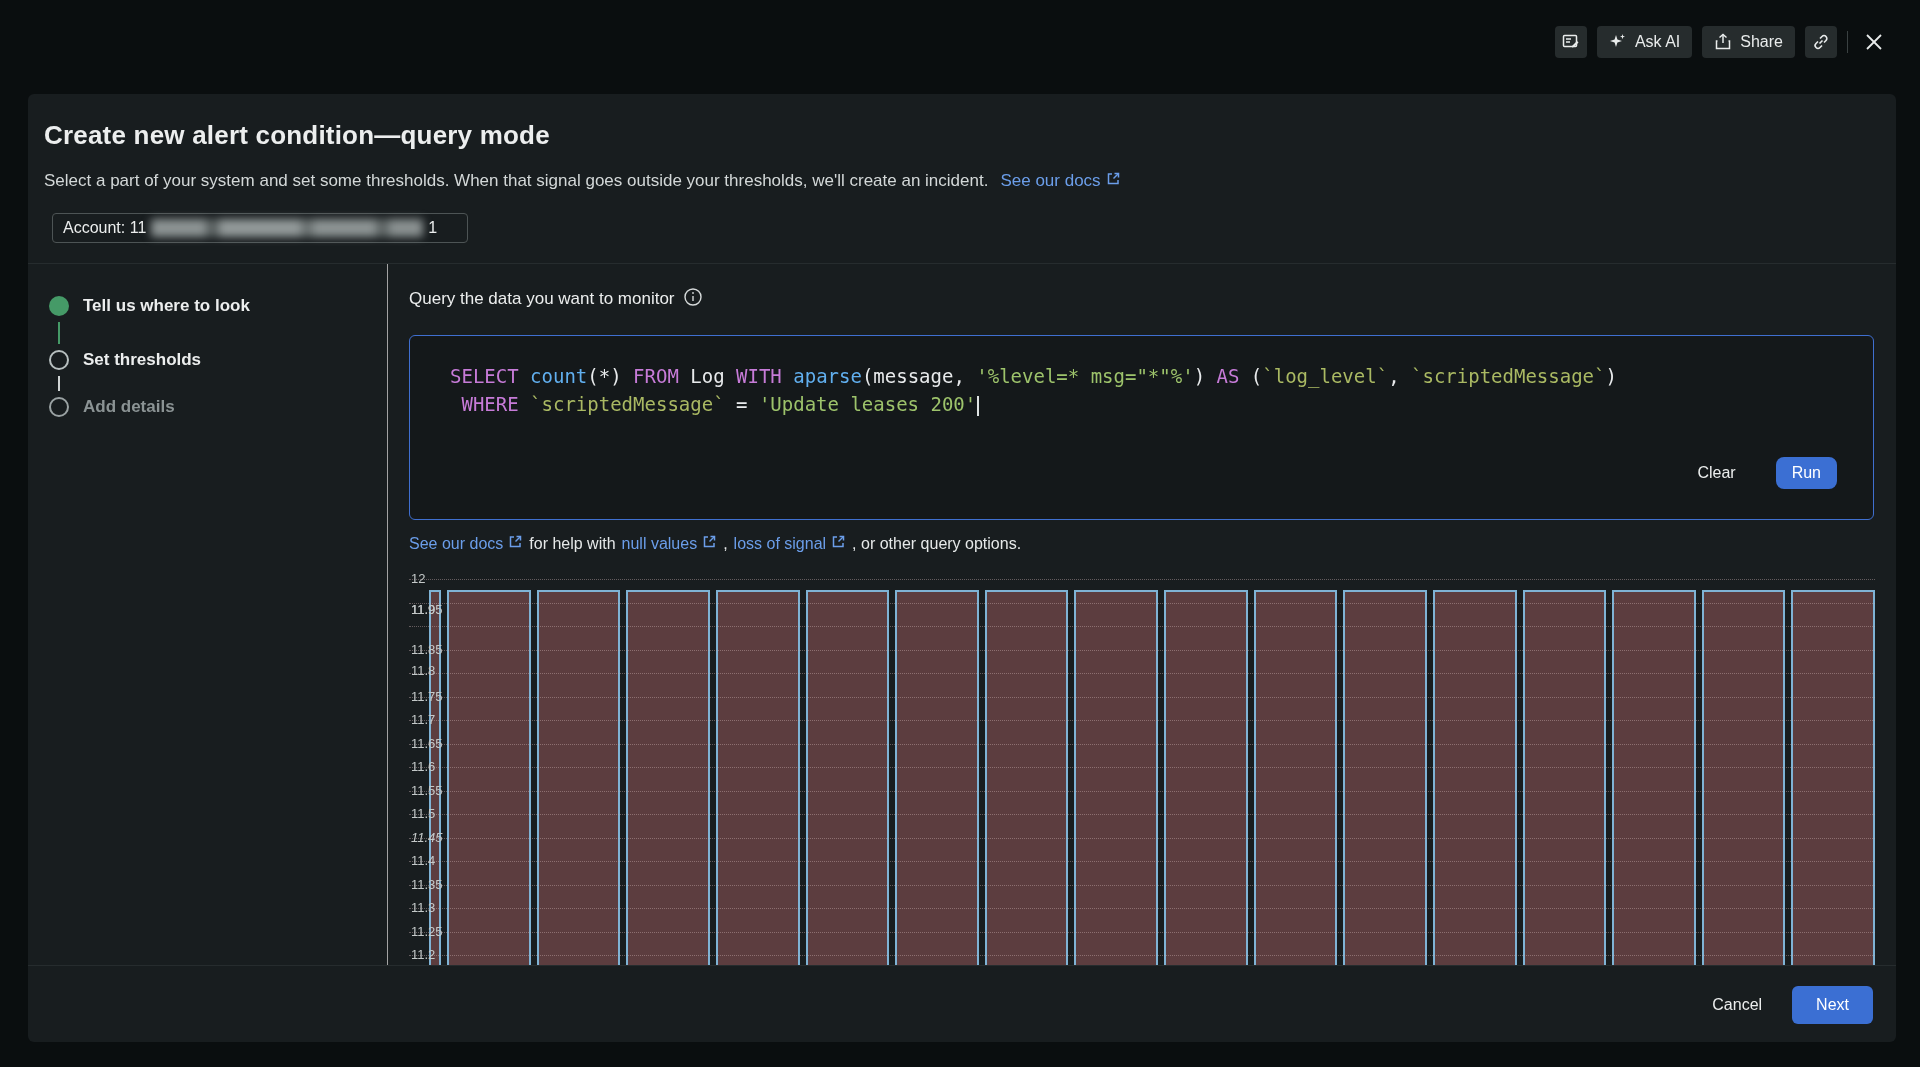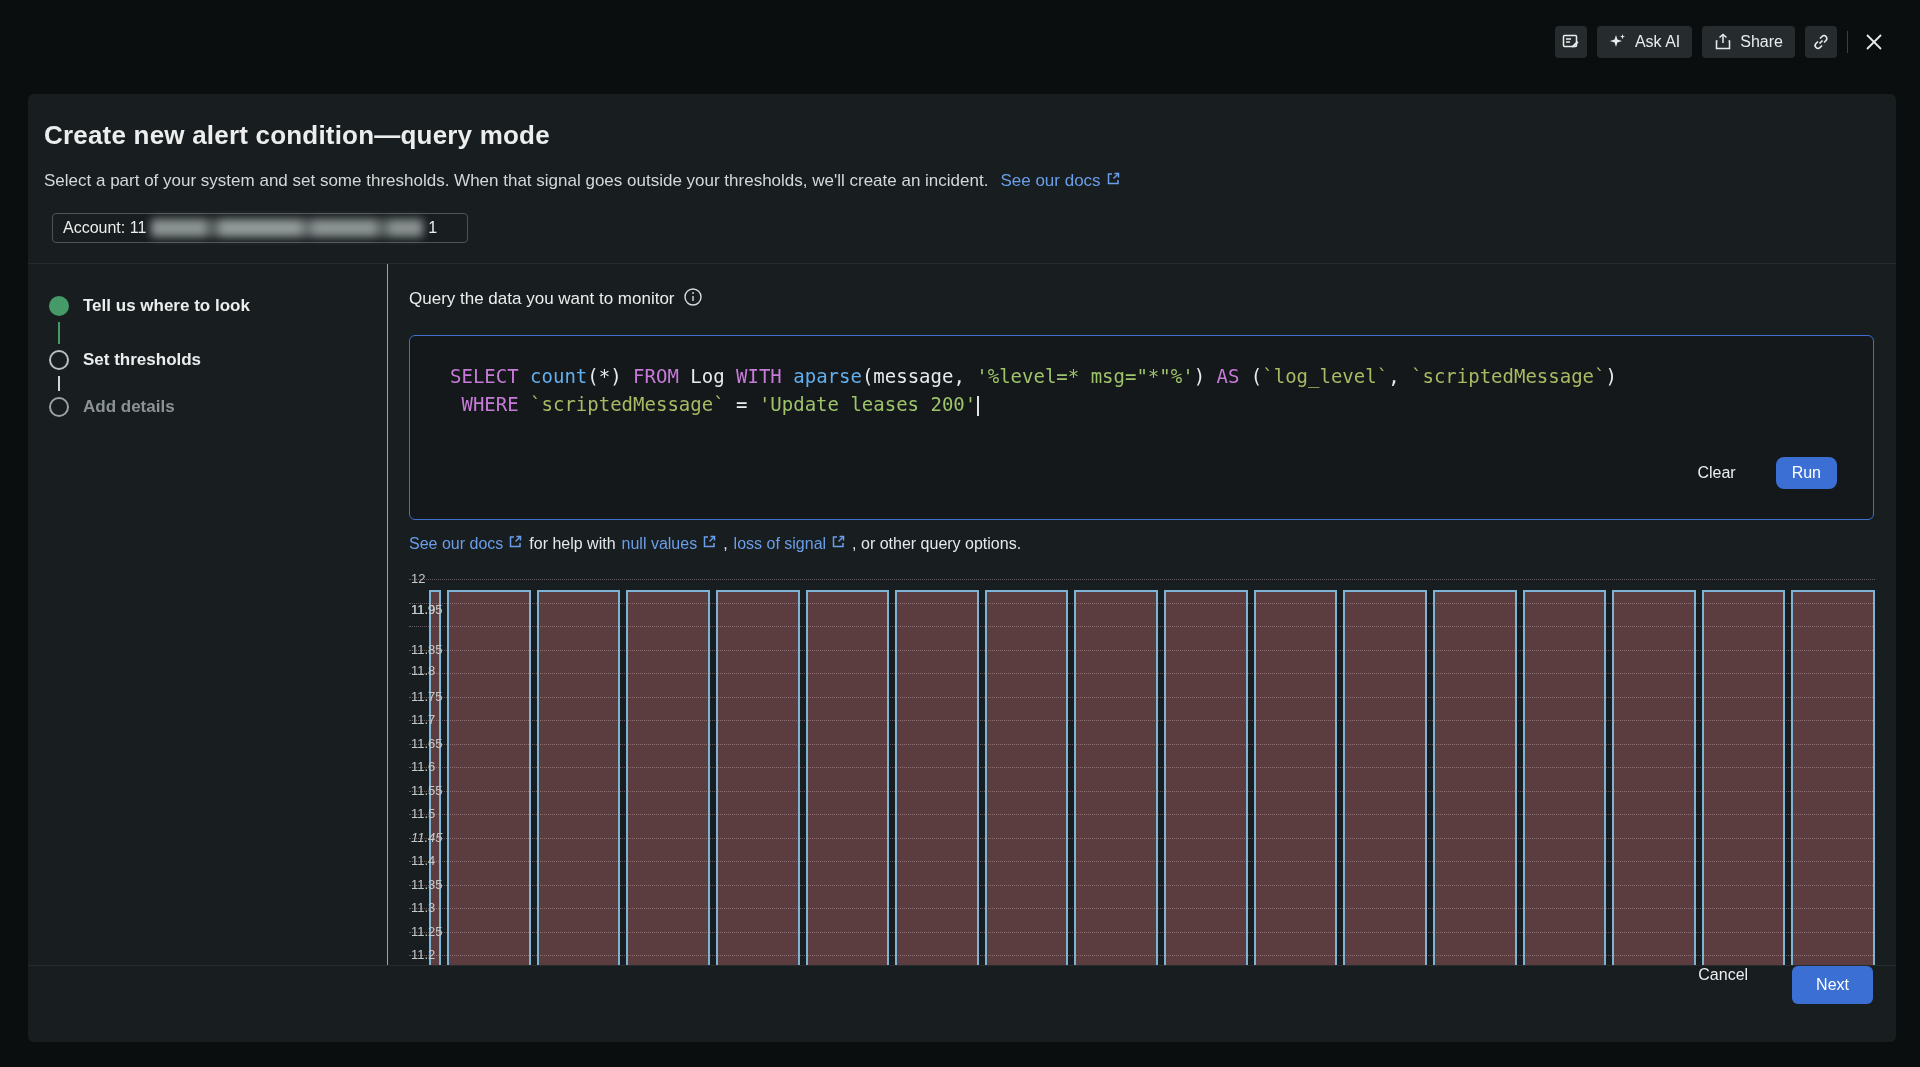--- a/index.html
+++ b/index.html
@@ -98,21 +98,21 @@
   }
   .gridline { position:absolute; left:0; right:0; height:0; border-top:1px dotted rgba(208,180,180,.42); z-index:3; }
   .tick-label { position:absolute; left:2px; font-size:13px; color:#c4c9c9; z-index:4; background:transparent; }
   .bars { position:absolute; left:20px; right:0; top:26px; height:600px; display:flex; gap:6px; z-index:2; }
   .bar { background:#5c3d3f; border:2px solid #7fb3d5; border-bottom:none; flex:1; }
   .bar.partial { flex:none; width:12px; }
 
   
   .modal-footer {
     height:79px; border-top:1px solid #262c2e;
-    display:flex; align-items:flex-start; justify-content:flex-end; gap:44px;
+    display:flex; align-items:center; justify-content:flex-end; gap:30px;
     padding-right:23px;
   }
   .btn-next { padding:10px 24px; border-radius:6px; font-size:16px; }
 </style>
 </head>
 <body>
 
 <div class="toolbar">
   <button class="tb-btn icon-only">
     <span>

